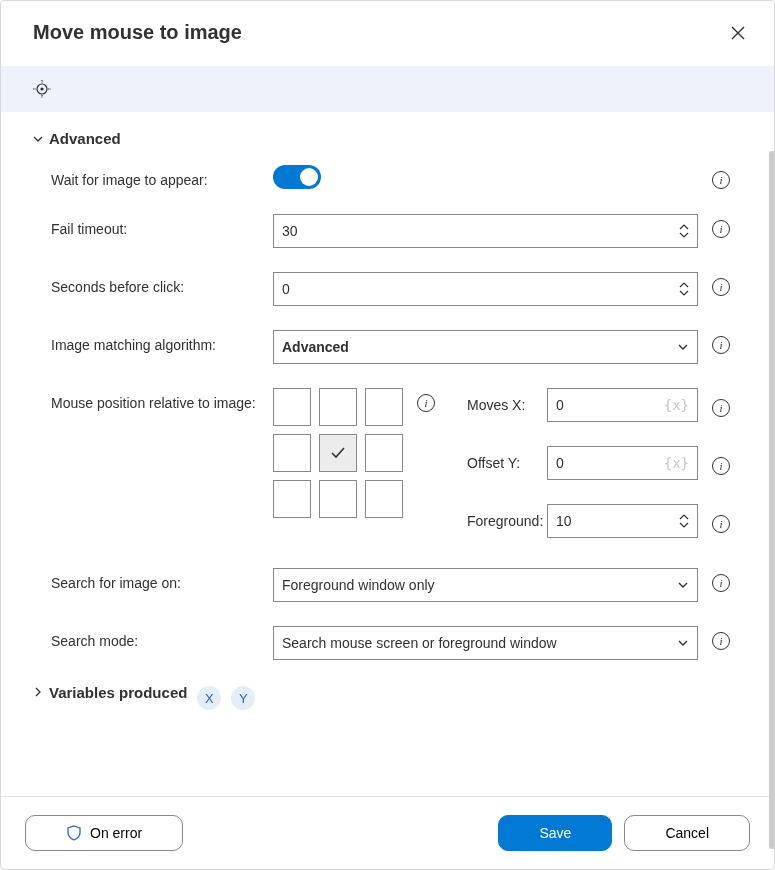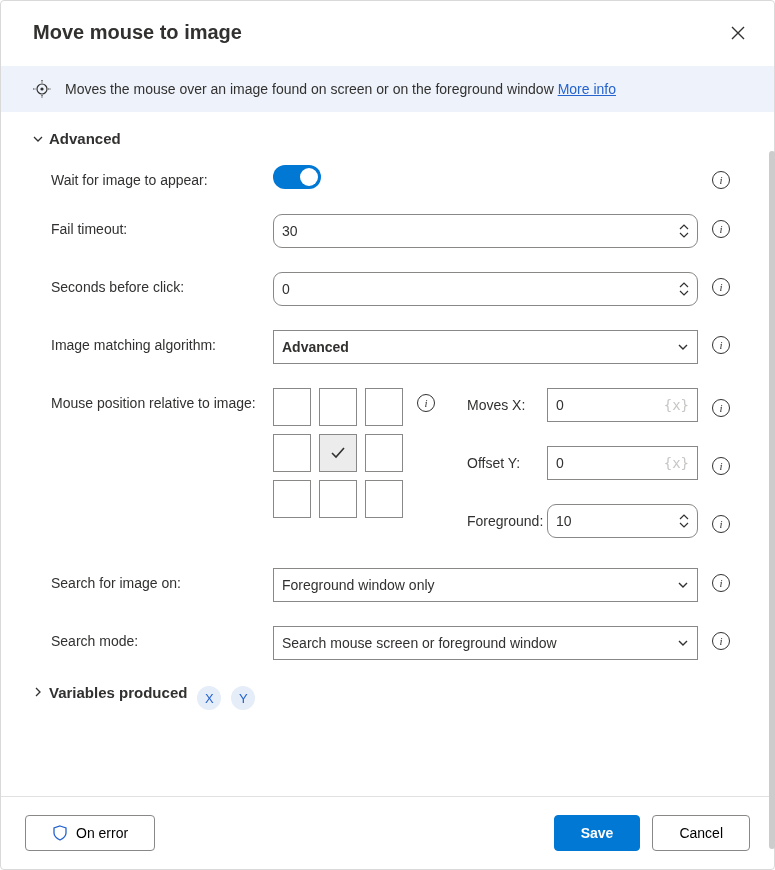--- a/index.html
+++ b/index.html
@@ -15,43 +15,43 @@
   .body { flex: 1; padding: 18px 44px 10px 32px; overflow: auto; }
   .section-head { display: flex; align-items: center; gap: 6px; font-size: 15px; font-weight: 600; cursor: pointer; margin-bottom: 18px; }
   .chevron-down { width: 10px; height: 10px; }
   .row { display: flex; align-items: flex-start; margin-bottom: 24px; margin-top: 8px; }
   .row .lbl { width: 240px; padding-top: 6px; padding-left: 18px; font-size: 14px; line-height: 1.35; }
   .row .ctrl { flex: 1; display: flex; align-items: flex-start; }
   .info { width: 18px; height: 18px; border: 1.4px solid #323130; border-radius: 50%; display: inline-flex; align-items: center; justify-content: center; font-size: 11px; font-family: Georgia, serif; font-style: italic; cursor: default; margin-left: 14px; flex: none; margin-top: 6px; }
   .toggle { width: 48px; height: 24px; background: #0078d4; border-radius: 12px; position: relative; cursor: pointer; }
   .toggle::after { content: ""; width: 18px; height: 18px; background: #fff; border-radius: 50%; position: absolute; top: 3px; right: 3px; }
   .spinbox, .selectbox, .textbox { height: 34px; border: 1px solid #8a8886; display: flex; align-items: center; padding: 0 8px; font-size: 14px; background: #fff; }
-  .spinbox { justify-content: space-between; border-radius: 9px; }
+  .spinbox { justify-content: space-between; }
   .spinners { display: flex; flex-direction: column; gap: 0px; }
   .spinners svg { cursor: pointer; display: block; }
   .selectbox { justify-content: space-between; cursor: pointer; }
   .selectbox.bold { font-weight: 600; }
   .grid3 { display: grid; grid-template-columns: repeat(3, 38px); grid-template-rows: repeat(3, 38px); gap: 8px; }
   .cell { border: 1px solid #8a8886; background: #fff; cursor: pointer; display: flex; align-items: center; justify-content: center; }
   .cell.sel { background: #ececec; }
   .rightcol { margin-left: 32px; flex: 1; }
   .subrow { display: flex; align-items: center; margin-bottom: 24px; }
   .subrow:last-child { margin-bottom: 0; }
   .subrow .slbl { width: 80px; font-size: 14px; }
   .subrow .sctrl { flex: 1; }
   .textbox { position: relative; }
   .var-hint { color: #c8c6c4; font-family: monospace; font-size: 14px; position: absolute; right: 8px; }
   .vars { display: flex; align-items: center; gap: 10px; margin-top: 10px; padding-left: 0; }
   .vars .section-head { margin-bottom: 12px; }
   .chevron-right { width: 10px; height: 10px; }
   .varpill { background: #e5edf8; color: #2563cf; width: 24px; height: 24px; border-radius: 50%; display: inline-flex; align-items: center; justify-content: center; font-size: 13px; font-weight: 500; cursor: pointer; }
   .footer { border-top: 1px solid #e1e1e1; padding: 18px 24px; display: flex; align-items: center; justify-content: space-between; }
   .footer-right { display: flex; gap: 12px; }
-  .btn { height: 36px; padding: 0 26px; border: 1px solid #8a8886; background: #fff; font-size: 14px; cursor: pointer; display: inline-flex; align-items: center; gap: 8px; border-radius: 4px; }
-  .btn.primary { background: #0078d4; border-color: #0078d4; color: #fff; font-weight: 700; }
+  .btn { height: 36px; padding: 0 40px; border: 1px solid #8a8886; background: #fff; font-size: 14px; cursor: pointer; display: inline-flex; align-items: center; gap: 8px; border-radius: 10px; }
+  .btn.primary { background: #0078d4; border-color: #0078d4; color: #fff; font-weight: 400; }
   .shield { width: 16px; height: 16px; }
 </style>
 </head>
 <body>
 
 <div class="dialog">
 
   <div class="header">
     <h1>Move mouse to image</h1>
     <button class="close-btn">
@@ -60,23 +60,20 @@
         </svg>
     </button>
   </div>
 
   <div class="banner">
     <svg width="18" height="18" viewBox="0 0 18 18">
         <circle cx="9" cy="9" r="5" stroke="#323130" stroke-width="1.2" fill="none"></circle>
         <circle cx="9" cy="9" r="1.6" fill="#323130"></circle>
         <path d="M9 0v3 M9 15v3 M0 9h3 M15 9h3" stroke="#323130" stroke-width="1.2" stroke-dasharray="1.5 1"></path>
       </svg>
-    <div class="banner-text">
-      <span>Moves the mouse over an image found on screen or on the foreground window </span><a>More info</a>
-    </div>
   </div>
 
   <div class="body">
 
     <div class="section-head">
       <svg class="chevron-down" viewBox="0 0 10 10">
           <path d="M1 3 L5 7 L9 3" stroke="#323130" stroke-width="1.3" fill="none"></path>
         </svg>
       <span>Advanced</span>
     </div>

